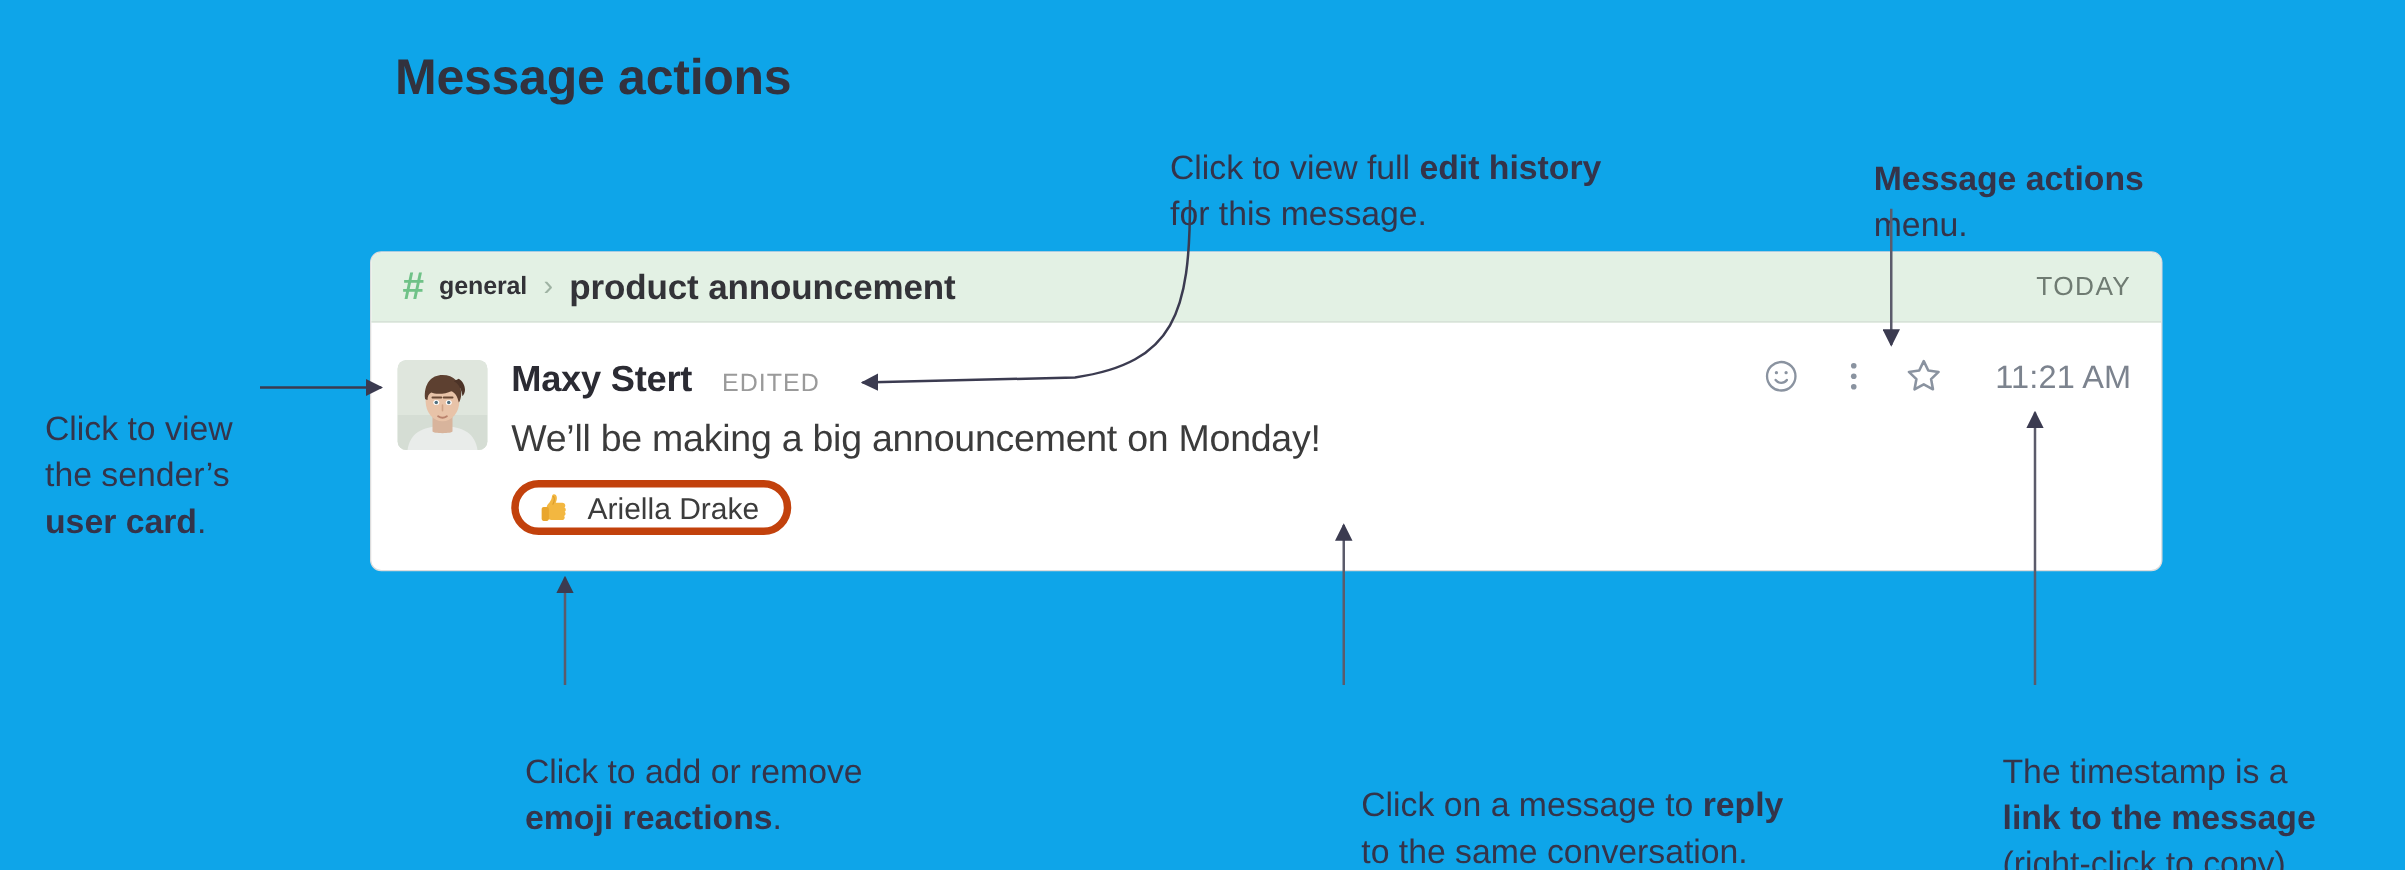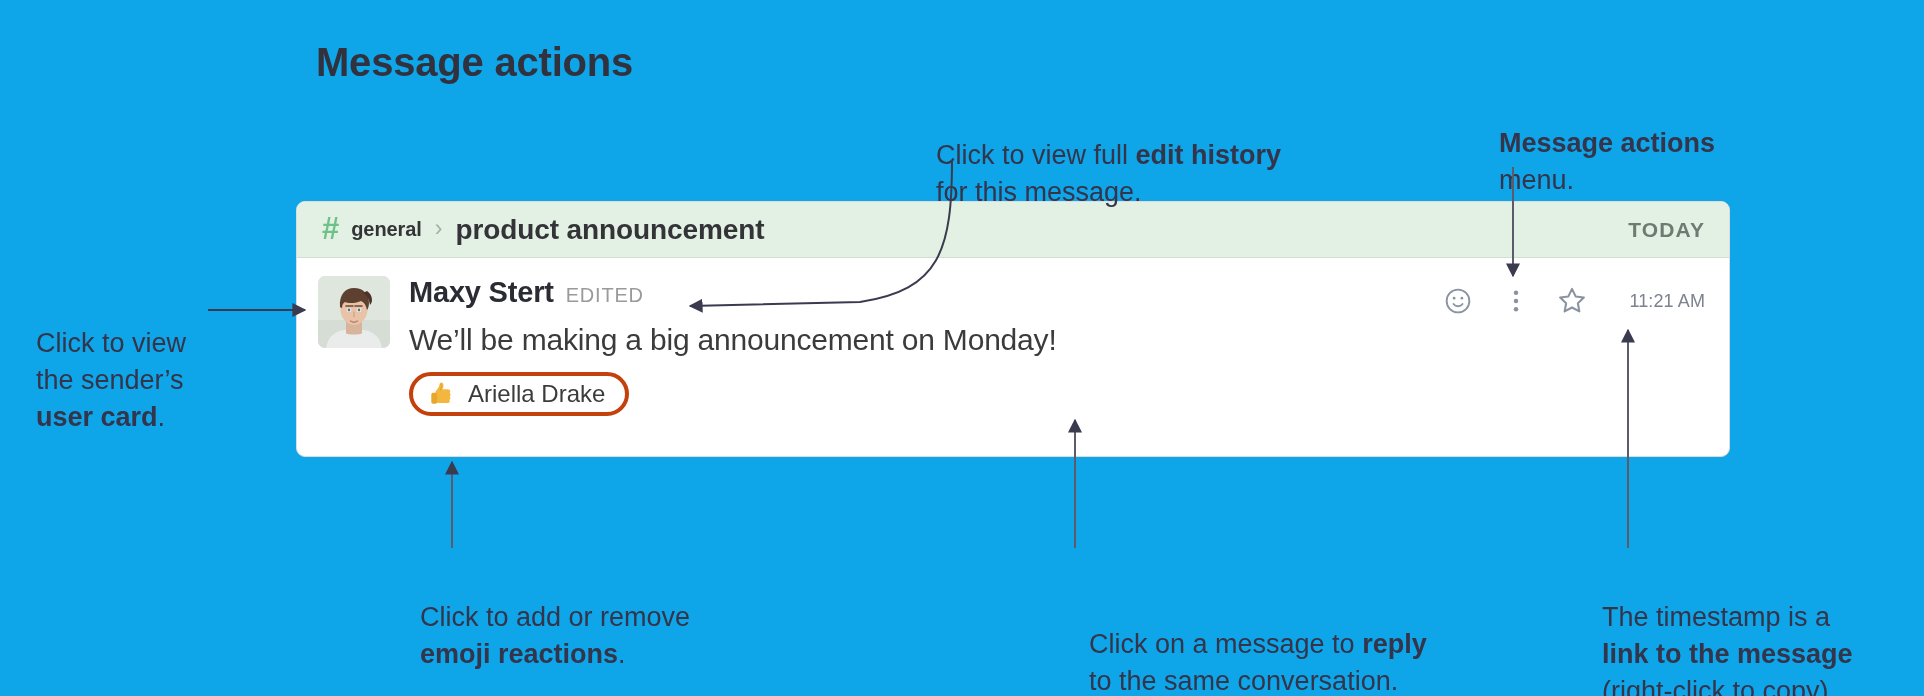--- a/index.html
+++ b/index.html
@@ -35,21 +35,21 @@
   
   .anno {
     position: absolute;
     font-size: 27px;
     line-height: 37px;
     color: #34344a;
     white-space: pre-line;
   }
   .anno b { font-weight: 700; }
 
-  #anno-edit-history { left: 936px; top: 100px; width: 420px; }
+  #anno-edit-history { left: 936px; top: 79px; width: 420px; }
   #anno-actions-menu { left: 1499px; top: 88px; width: 300px; }
   #anno-user-card   { left: 36px;  top: 288px; width: 230px; }
   #anno-emoji       { left: 420px; top: 562px; width: 360px; }
   #anno-reply       { left: 1053px; top: 589px; width: 400px; margin-left: 36px; }
   #anno-timestamp   { left: 1602px; top: 562px; width: 320px; }
 
   
   #message-card {
     position: absolute;
     left: 296px;
@@ -97,28 +97,28 @@
     font-size: 28px;
     font-weight: 700;
     color: #333338;
     letter-spacing: -0.1px;
   }
   .today-label {
     margin-left: auto;
     font-size: 21px;
     letter-spacing: 1.1px;
     color: #6f7b72;
-    font-weight: 700;
+    font-weight: 400;
   }
 
   
   .message-row {
     position: relative;
     display: flex;
-    padding: 18px 24px 0 21px;
+    padding: 30px 24px 0 21px;
   }
   .avatar {
     width: 72px;
     height: 72px;
     flex: 0 0 72px;
     border-radius: 7px;
     overflow: hidden;
     background: #d9e2d8;
     position: relative;
   }
@@ -134,41 +134,41 @@
     align-items: baseline;
     height: 36px;
   }
   .sender-name {
     font-size: 29px;
     font-weight: 700;
     color: #2b2b33;
     letter-spacing: -0.2px;
   }
   .edited-tag {
-    margin-left: 12px;
+    margin-left: 24px;
     font-size: 20px;
     letter-spacing: 0.8px;
     color: #9a9a9a;
   }
   .message-text {
     margin-top: 9px;
     font-size: 30px;
     line-height: 38px;
     color: #3b3b3b;
     letter-spacing: -0.2px;
   }
 
   
   .reactions { margin-top: 13px; }
   .reaction-pill {
     display: inline-flex;
-    align-items: center;
+    align-items: flex-end;
     height: 44px;
     padding: 0 20px 0 14px;
-    border: 4px solid #c2410c;
+    border: 6px solid #c2410c;
     border-radius: 22px;
     background: #ffffff;
     box-sizing: border-box;
   }
   .reaction-emoji { font-size: 27px; line-height: 1; margin-right: 11px; }
   .reaction-emoji svg { display:block; width: 30px; height: 30px; }
   .reaction-name { font-size: 24px; color: #3c3c3c; }
 
   
   .msg-actions {
@@ -184,21 +184,21 @@
     display: flex;
     align-items: center;
     justify-content: center;
     color: #8a93a0;
   }
   .action-icon svg { display: block; }
   .gap-a { margin-left: 24px; }
   .gap-b { margin-left: 22px; }
   .timestamp {
     margin-left: 40px;
-    font-size: 18px;
+    font-size: 26px;
     color: #7c838e;
     letter-spacing: 0.1px;
     white-space: nowrap;
   }
 
   
   #connectors {
     position: absolute;
     left: 0; top: 0;
     width: 1924px;

